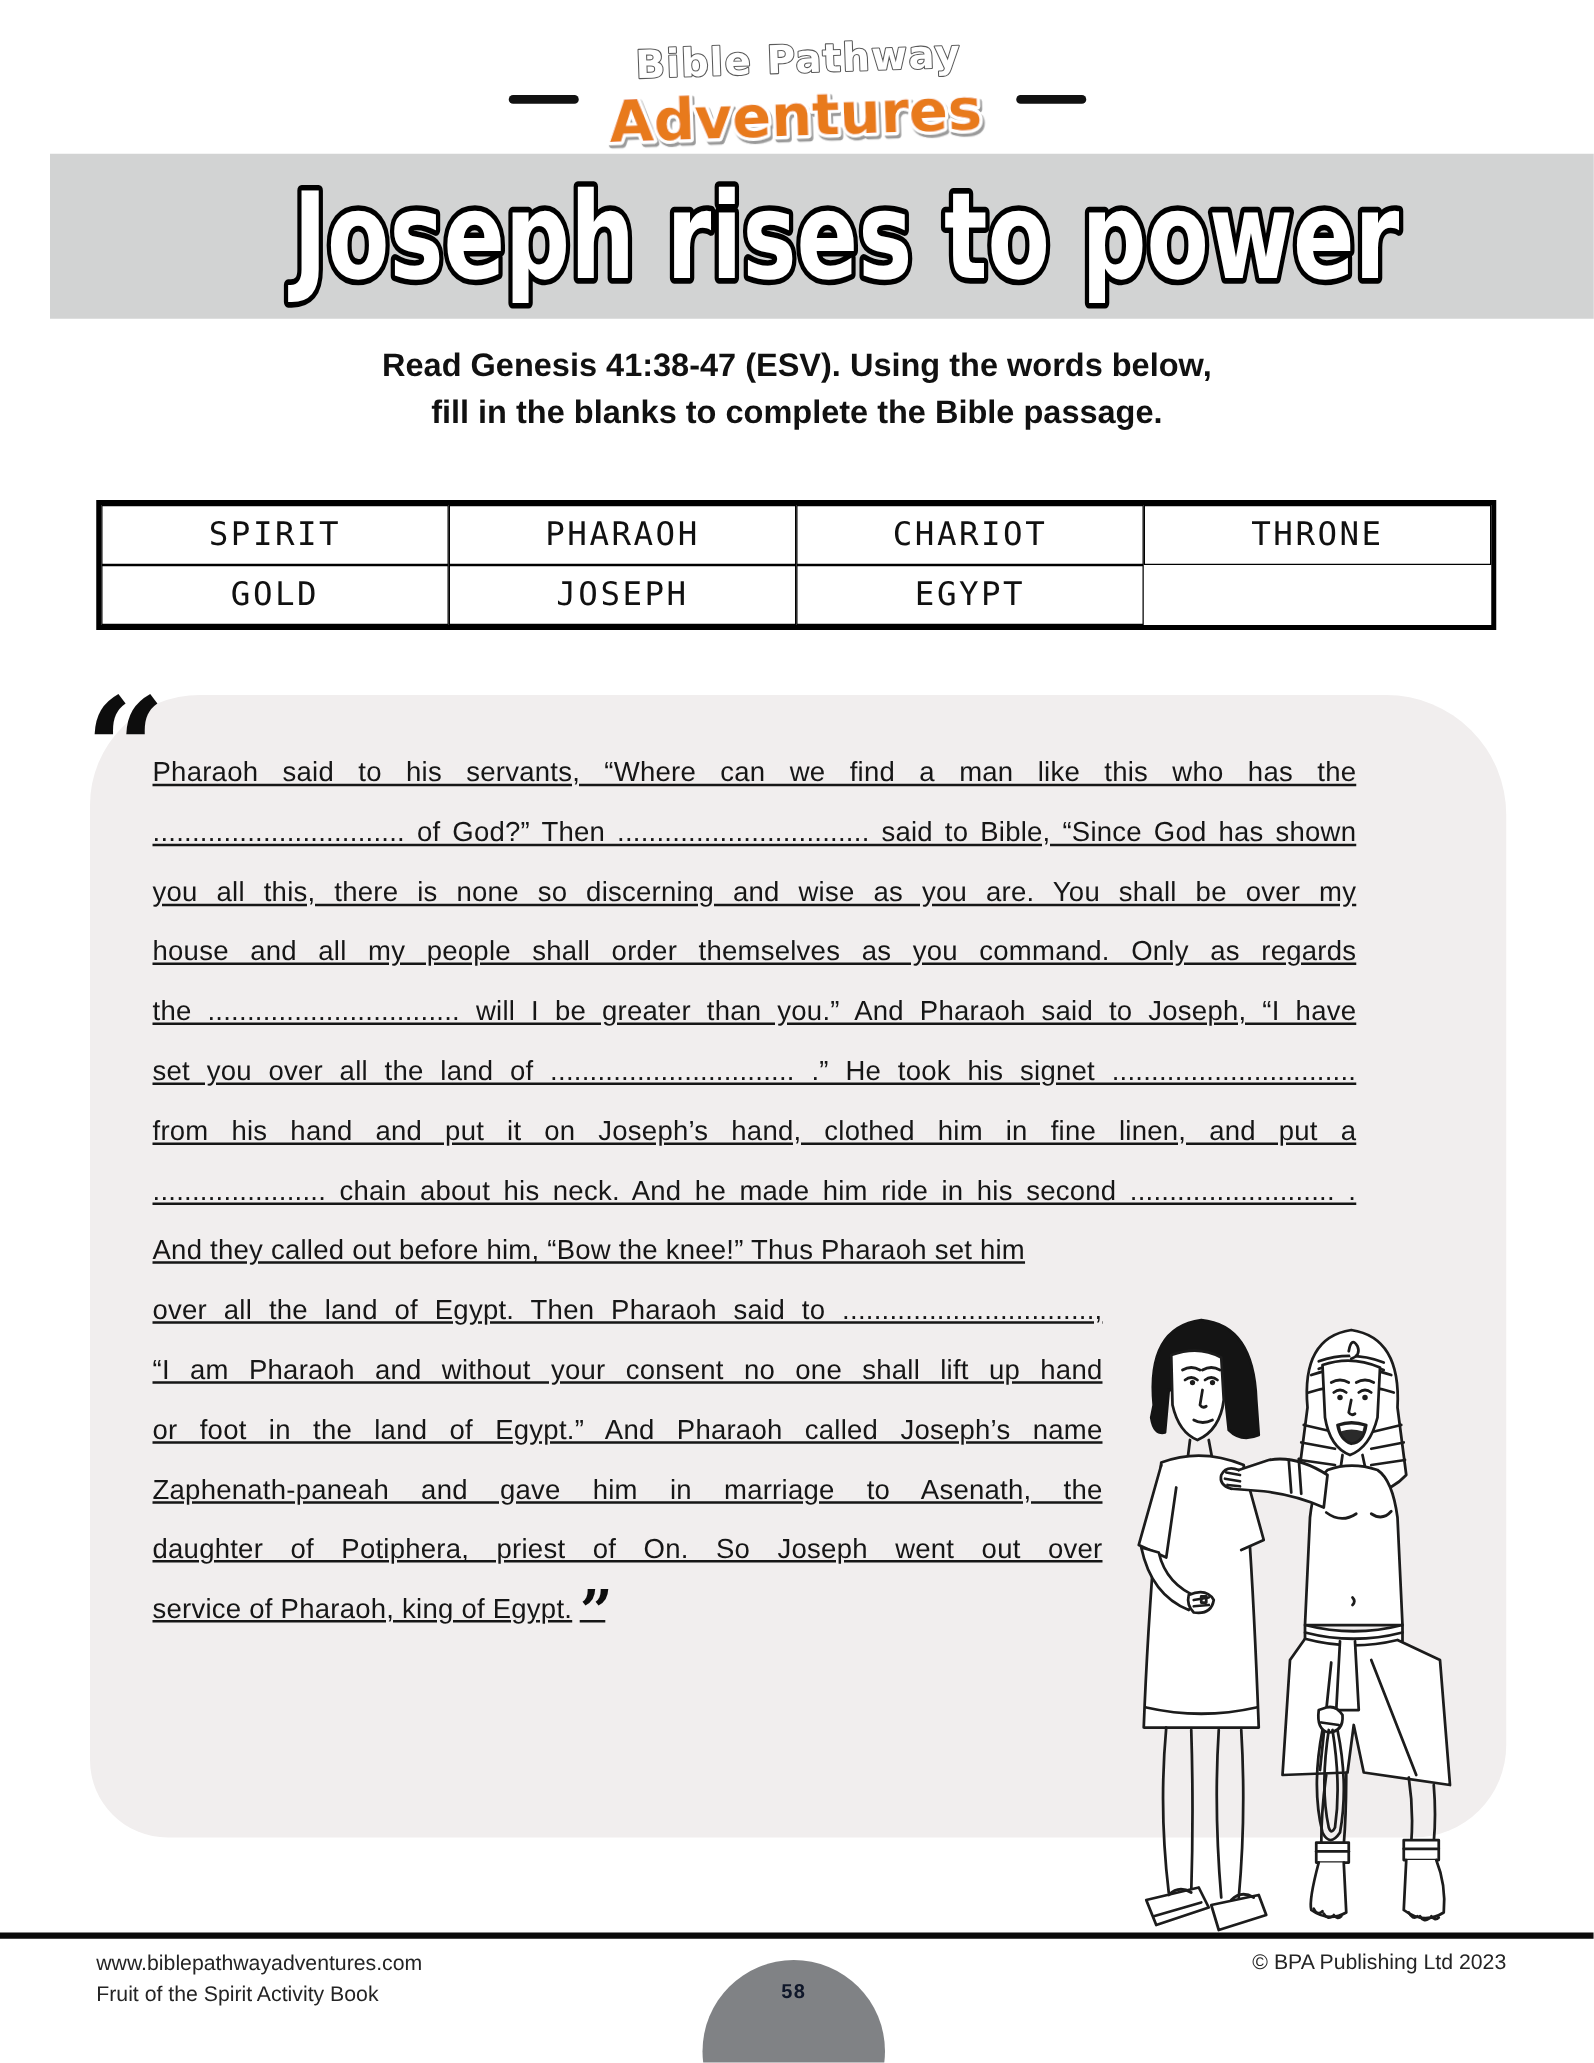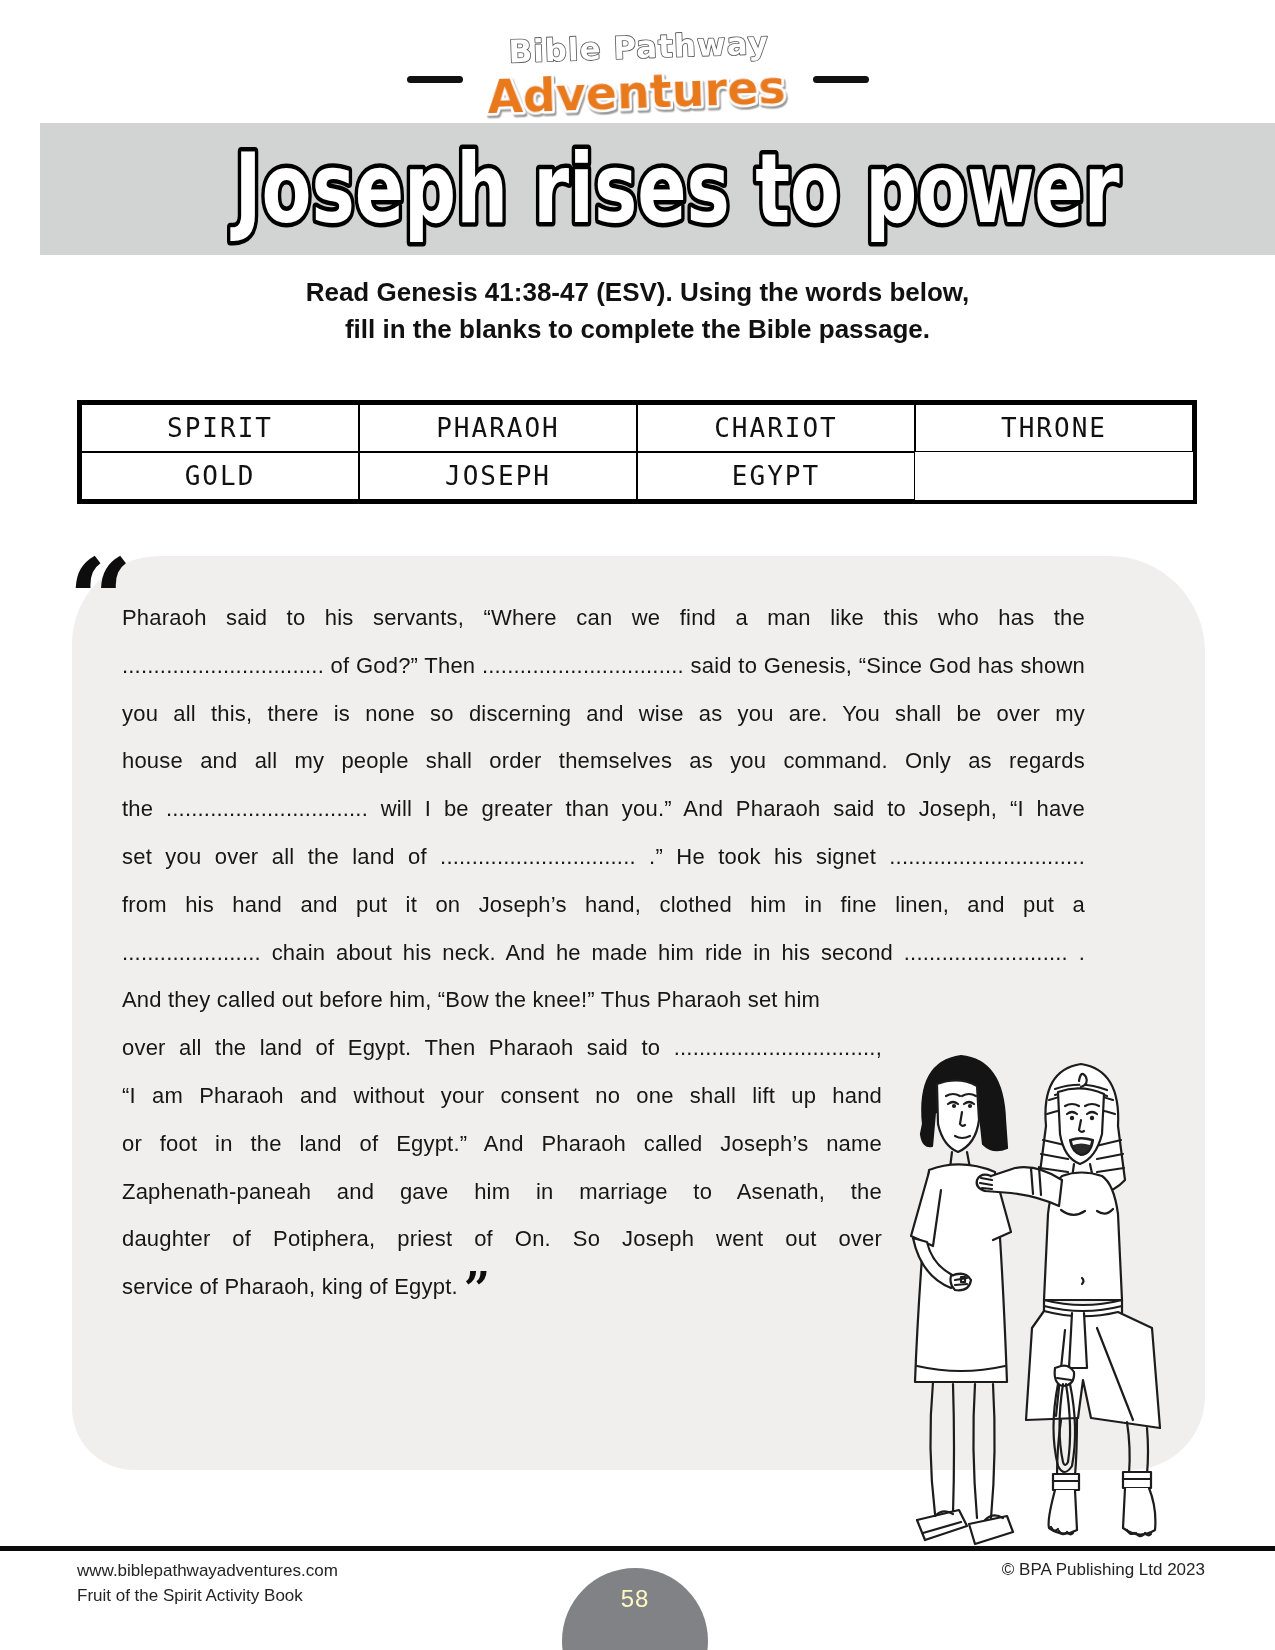--- a/index.html
+++ b/index.html
@@ -19,35 +19,35 @@
   .word-bank{position:absolute;left:77px;top:400px;width:1120px;border:4px solid #000;
     display:grid;grid-template-columns:repeat(4,1fr);background:#fff;box-sizing:border-box;}
   .wb-cell{border:1.5px solid #000;height:46px;display:flex;align-items:center;justify-content:center;
     font-family:"DejaVu Sans Mono",monospace;font-size:26px;letter-spacing:2px;color:#111;}
   
   .bubble{position:absolute;left:72px;top:556px;width:1133px;height:914px;background:#f1eeee;
     border-radius:88px 96px 74px 62px;}
   .open-quote{position:absolute;left:68px;top:544px;font-family:"DejaVu Serif",serif;font-weight:900;
     font-size:112px;line-height:1;color:#0d0d0d;letter-spacing:-10px;}
   .passage{position:absolute;left:122px;top:594px;}
-  .pline{font-size:22px;line-height:47.8px;text-align:justify;color:#161616;letter-spacing:0.2px;}
+  .pline{font-size:22px;line-height:47.8px;text-align:justify;color:#161616;letter-spacing:0.2px;text-decoration:underline;}
   .pline.wide{width:963px;text-align-last:justify;}
   .pline.narrow{width:760px;text-align-last:justify;}
   .pline.natural{text-align-last:left;}
   .close-quote{font-family:"DejaVu Serif",serif;font-weight:900;font-size:46px;letter-spacing:-6px;
     vertical-align:-11px;line-height:0;color:#0d0d0d;padding-left:6px;}
   
   .illu{position:absolute;left:865px;top:1028px;width:312px;height:522px;}
   
   .footer-line{position:absolute;left:0;top:1546px;width:1275px;height:5px;background:#0b0b0b;}
   .footer-left{position:absolute;left:77px;top:1558px;font-size:17px;line-height:25px;color:#242424;}
   .footer-right{position:absolute;right:70px;top:1560px;font-size:17px;color:#242424;text-align:right;}
   .page-badge{position:absolute;left:562px;top:1568px;width:146px;height:146px;border-radius:50%;
     background:#808285;text-align:center;box-sizing:border-box;padding-top:17px;}
-  .page-badge span{font-size:24px;font-weight:normal;color:#fef9c3;letter-spacing:1px;}
+  .page-badge span{font-size:16px;font-weight:bold;color:#0f172a;letter-spacing:1px;}
 </style>
 </head>
 <body>
 
 <svg class="logo-svg" viewBox="0 0 540 104">
   <defs>
     <filter id="ds" x="-20%" y="-20%" width="140%" height="140%">
       <feDropShadow dx="1.5" dy="2.5" stdDeviation="0" flood-color="#9a9a9a"></feDropShadow>
     </filter>
   </defs>
@@ -76,21 +76,21 @@
   <div class="wb-cell">GOLD</div>
   <div class="wb-cell">JOSEPH</div>
   <div class="wb-cell">EGYPT</div>
 </div>
 
 <div class="bubble"></div>
 <div class="open-quote">“</div>
 
 <div class="passage">
   <div class="pline wide">Pharaoh said to his servants, “Where can we find a man like this who has the</div>
-  <div class="pline wide">................................ of God?” Then ................................ said to Genesis, “Since God has shown</div>
+  <div class="pline wide">................................ of God?” Then ................................ said to Bible, “Since God has shown</div>
   <div class="pline wide">you all this, there is none so discerning and wise as you are. You shall be over my</div>
   <div class="pline wide">house and all my people shall order themselves as you command. Only as regards</div>
   <div class="pline wide">the ................................ will I be greater than you.” And Pharaoh said to Joseph, “I have</div>
   <div class="pline wide">set you over all the land of ............................... .” He took his signet ...............................</div>
   <div class="pline wide">from his hand and put it on Joseph’s hand, clothed him in fine linen, and put a</div>
   <div class="pline wide">...................... chain about his neck. And he made him ride in his second .......................... .</div>
   <div class="pline narrow natural">And they called out before him, “Bow the knee!” Thus Pharaoh set him</div>
   <div class="pline narrow">over all the land of Egypt. Then Pharaoh said to ................................,</div>
   <div class="pline narrow">“I am Pharaoh and without your consent no one shall lift up hand</div>
   <div class="pline narrow">or foot in the land of Egypt.” And Pharaoh called Joseph’s name</div>

